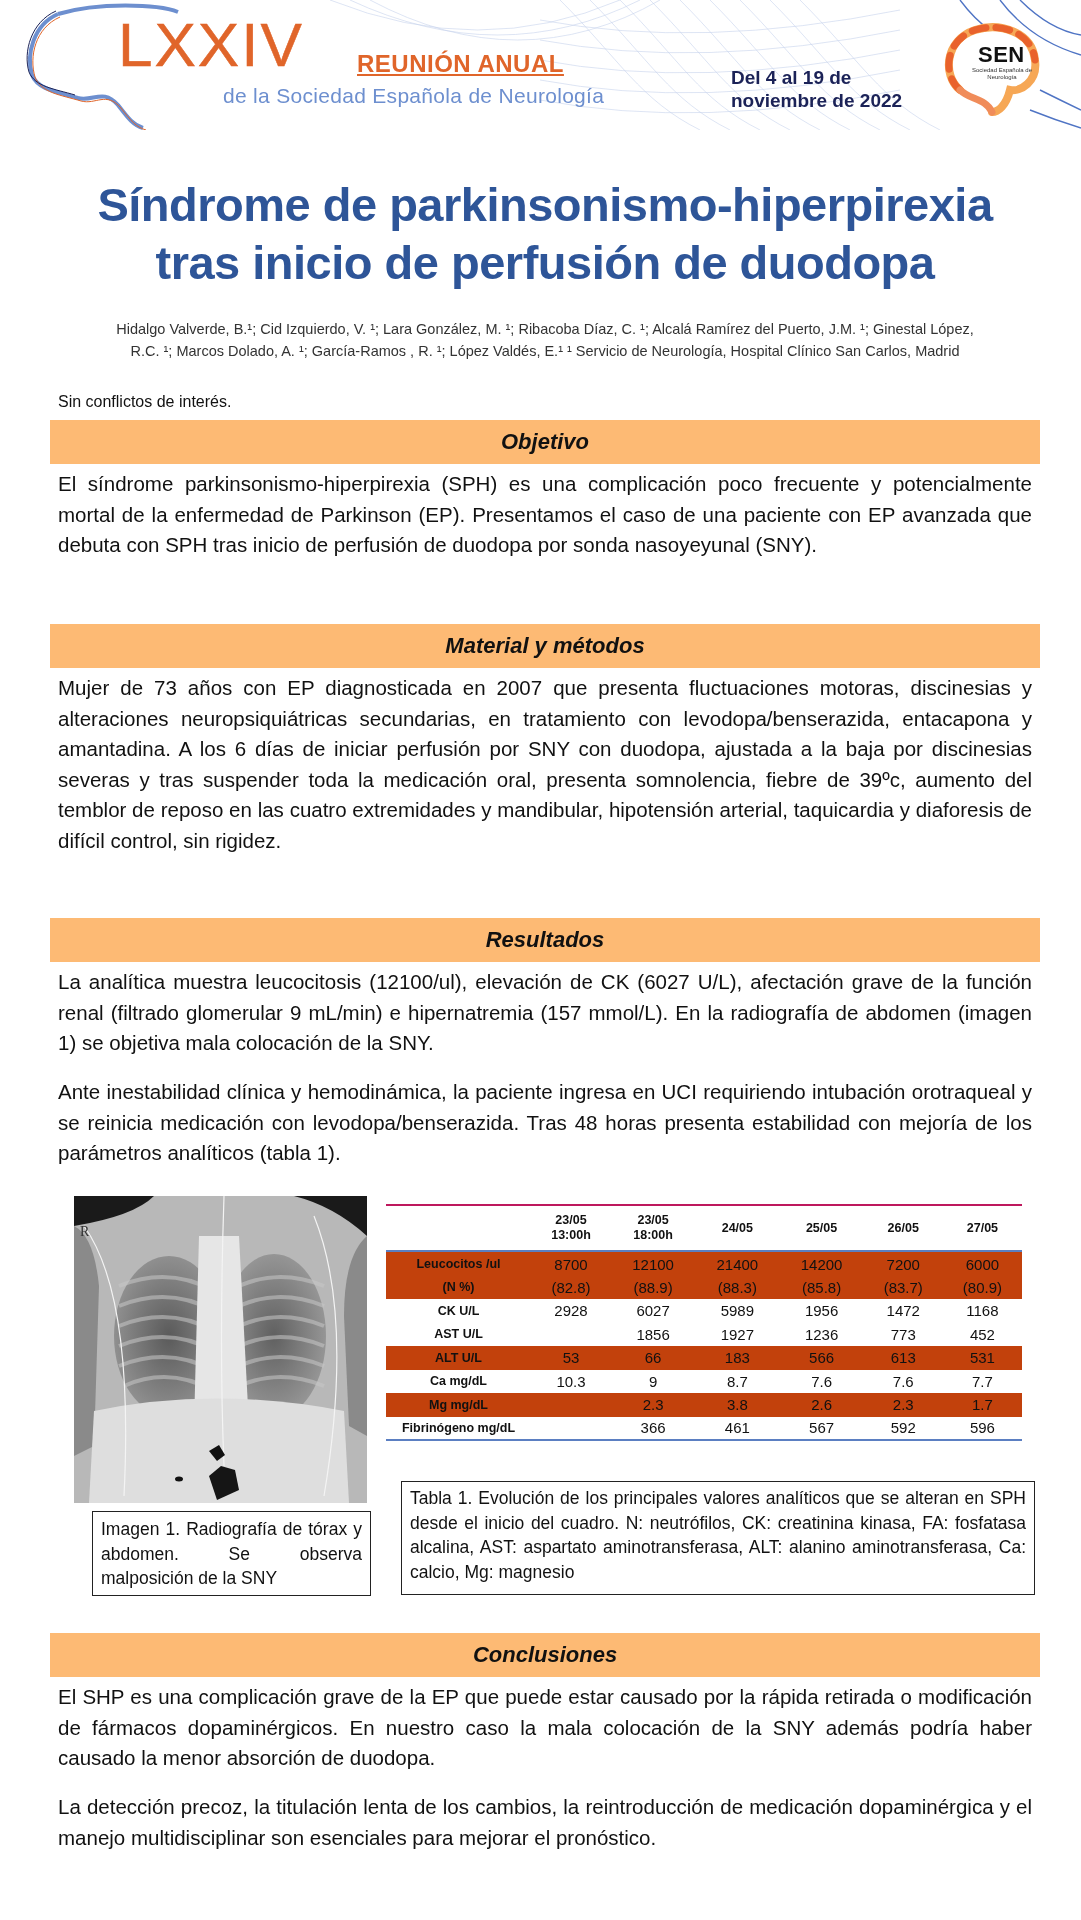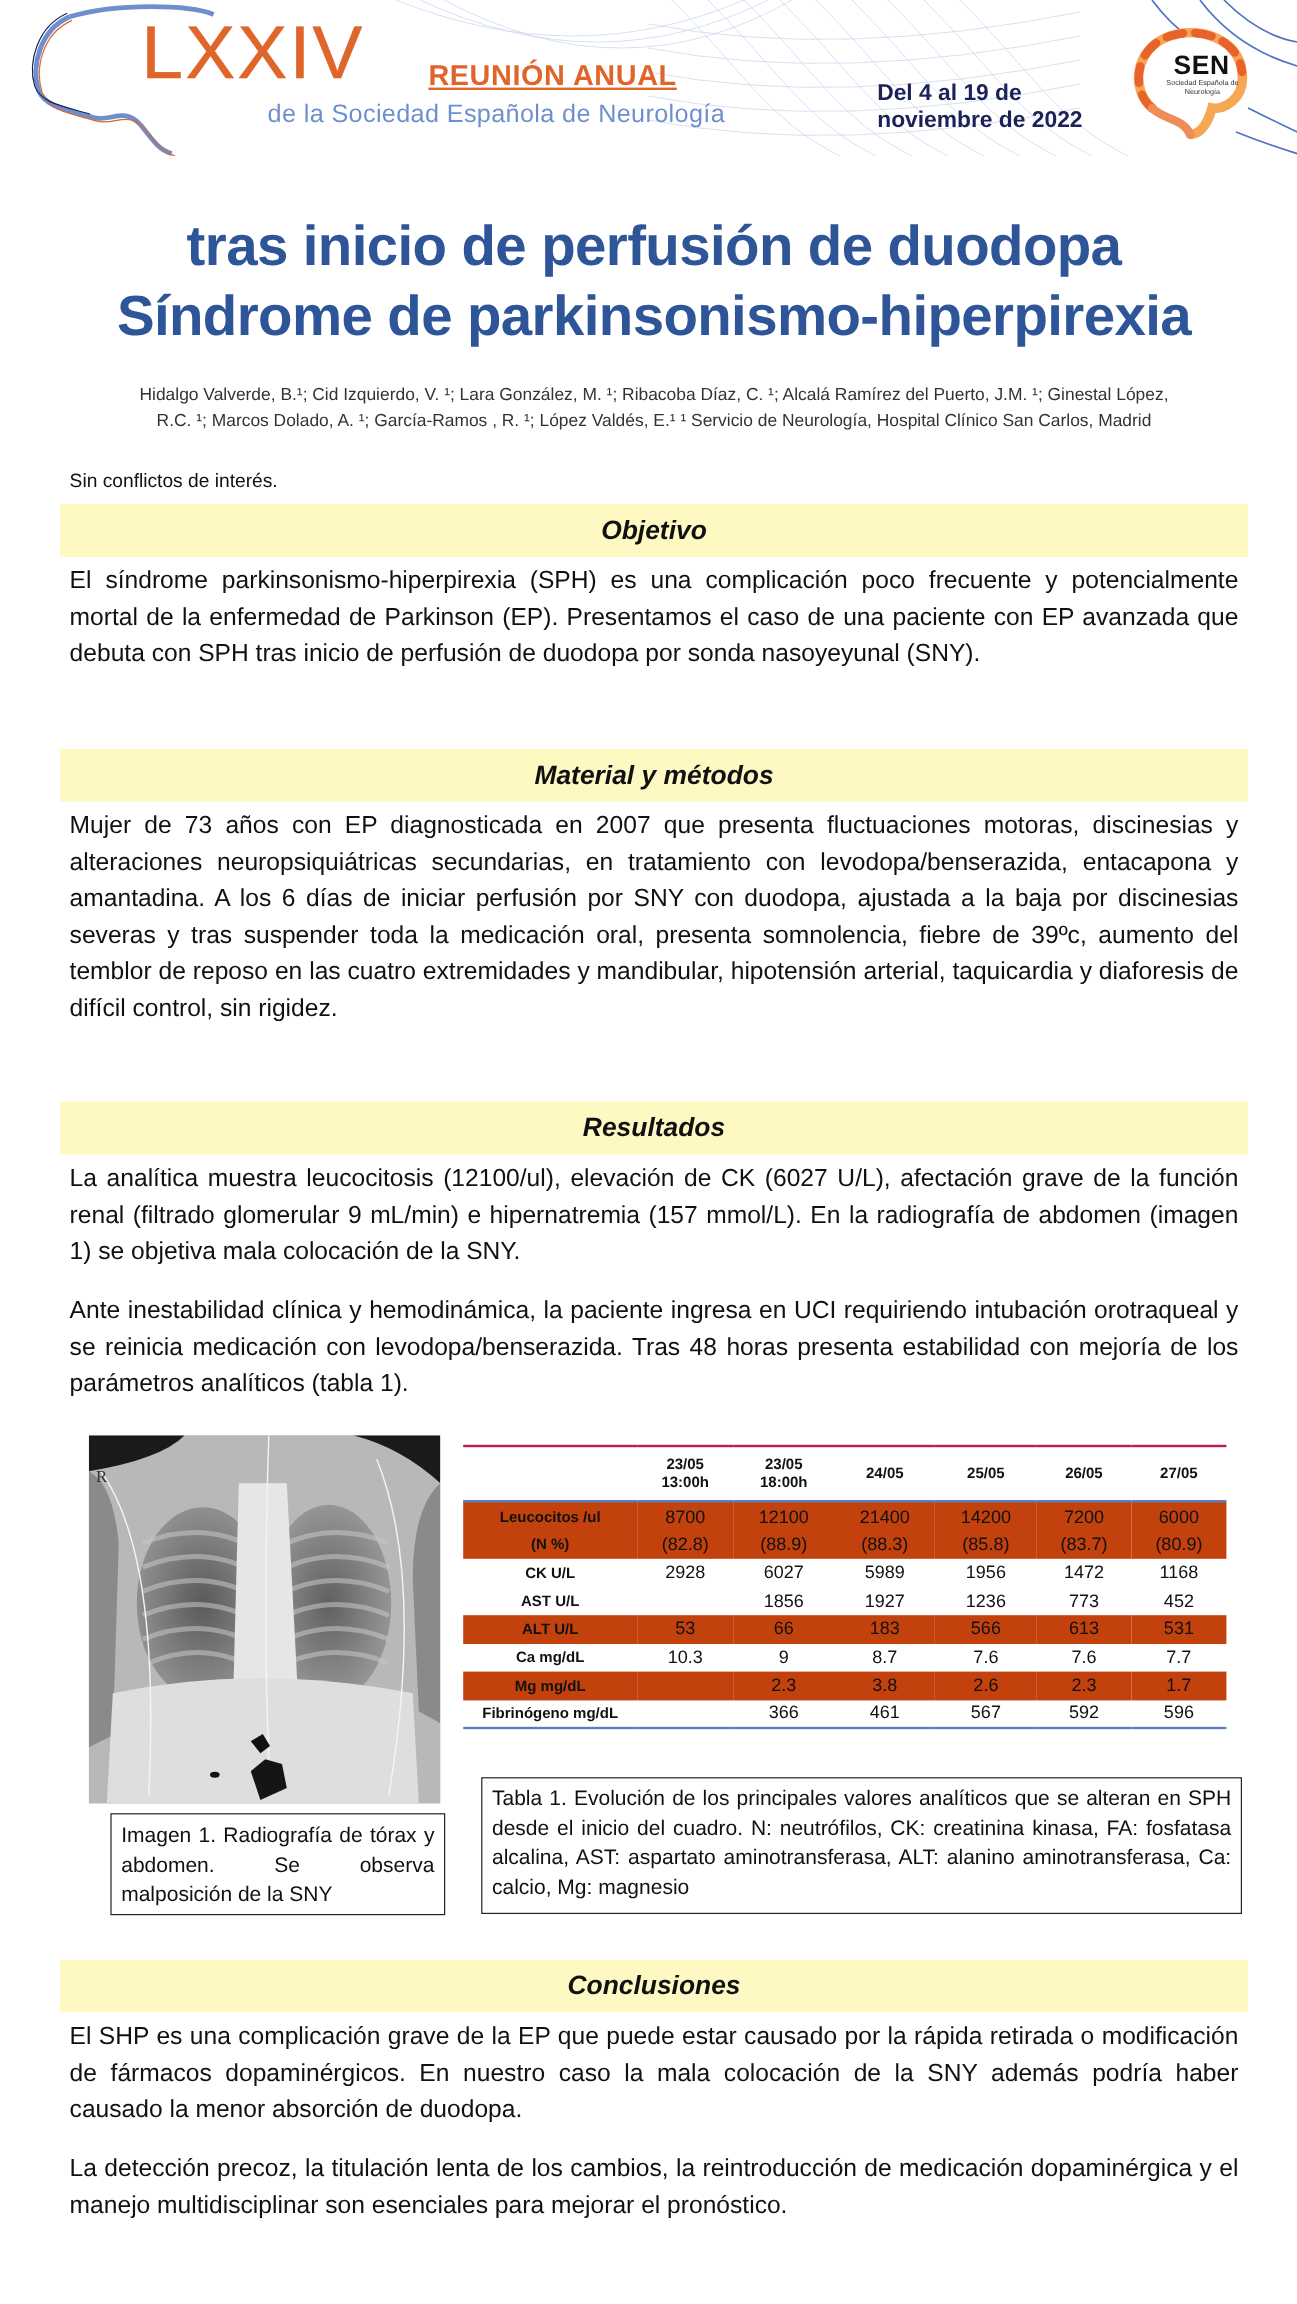--- a/index.html
+++ b/index.html
@@ -17,21 +17,21 @@
     .sen-logo { position: absolute; left: 940px; top: 20px; width: 100px; height: 100px; }
     .sen-text { position: absolute; left: 978px; top: 42px; font-size: 22px; font-weight: 700; color: #111; letter-spacing: 0.5px; }
     .sen-sub { position: absolute; left: 966px; top: 67px; width: 72px; font-size: 6px; color: #333; text-align: center; line-height: 7px; }
 
     
     .title { position: absolute; left: 40px; top: 176px; width: 1010px; text-align: center; font-family: "Liberation Sans", sans-serif; font-weight: 700; font-size: 47px; line-height: 58px; color: #2e5598; letter-spacing: -0.5px; }
     .authors { position: absolute; left: 50px; top: 318px; width: 990px; text-align: center; font-size: 14.5px; line-height: 22px; color: #333; }
     .coi { position: absolute; left: 58px; top: 393px; font-size: 16px; color: #111; }
 
     
-    .sec-head { position: absolute; left: 50px; width: 990px; height: 44px; background: #fef9c3; text-align: center; font-weight: 700; font-style: italic; font-size: 22px; line-height: 44px; color: #111; }
+    .sec-head { position: absolute; left: 50px; width: 990px; height: 44px; background: #fdba74; text-align: center; font-weight: 700; font-style: italic; font-size: 22px; line-height: 44px; color: #111; }
 
     .para { position: absolute; left: 58px; width: 974px; font-size: 20.5px; line-height: 30.5px; text-align: justify; color: #111; }
 
     
     .xray { position: absolute; left: 74px; top: 1196px; width: 293px; height: 307px; background: #cfcfcf; overflow: hidden; }
     .xray svg { width: 100%; height: 100%; display: block; }
     .img-caption { position: absolute; left: 92px; top: 1511px; width: 279px; height: 85px; border: 1.5px solid #222; padding: 5px 8px; font-size: 17.5px; line-height: 24.5px; text-align: justify; text-align-last: left; }
 
     
     .lab-table { position: absolute; left: 386px; top: 1204px; width: 636px; border-collapse: collapse; border-top: 2px solid #be185d; border-bottom: 2px solid #5b7fc2; font-size: 15px; }
@@ -95,22 +95,22 @@
   <svg class="sen-logo" viewBox="0 0 100 100">
     <path d="M20 70 C2 55 5 20 35 10 C60 2 92 12 95 40 C98 62 80 72 70 70 C66 86 58 92 52 92" fill="none" stroke="#f6a755" stroke-width="8" stroke-linecap="round"></path>
     <path d="M20 70 C2 55 5 20 35 10 C60 2 92 12 95 40" fill="none" stroke="#e9622c" stroke-width="7" stroke-linecap="round" stroke-dasharray="14 10"></path>
     <path d="M20 70 C30 80 45 78 52 92" fill="none" stroke="#f08c5a" stroke-width="7" stroke-linecap="round"></path>
   </svg>
   <div class="sen-text">SEN</div>
   <div class="sen-sub">Sociedad Española de Neurología</div>
 </div>
 
 <div class="title">
+  <div>Síndrome de parkinsonismo-hiperpirexia</div>
   <div>tras inicio de perfusión de duodopa</div>
-  <div>Síndrome de parkinsonismo-hiperpirexia</div>
 </div>
 <div class="authors">
   <div>Hidalgo Valverde, B.¹; Cid Izquierdo, V. ¹; Lara González, M. ¹; Ribacoba Díaz, C. ¹; Alcalá Ramírez del Puerto, J.M. ¹; Ginestal López,</div>
   <div>R.C. ¹; Marcos Dolado, A. ¹; García-Ramos , R. ¹; López Valdés, E.¹ ¹ Servicio de Neurología, Hospital Clínico San Carlos, Madrid</div>
 </div>
 <div class="coi">Sin conflictos de interés.</div>
 
 <div class="sec-head" style="top:420px;">Objetivo</div>
 <div class="para" style="top:469px;">El síndrome parkinsonismo-hiperpirexia (SPH) es una complicación poco frecuente y potencialmente mortal de la enfermedad de Parkinson (EP). Presentamos el caso de una paciente con EP avanzada que debuta con SPH tras inicio de perfusión de duodopa por sonda nasoyeyunal (SNY).</div>
 

